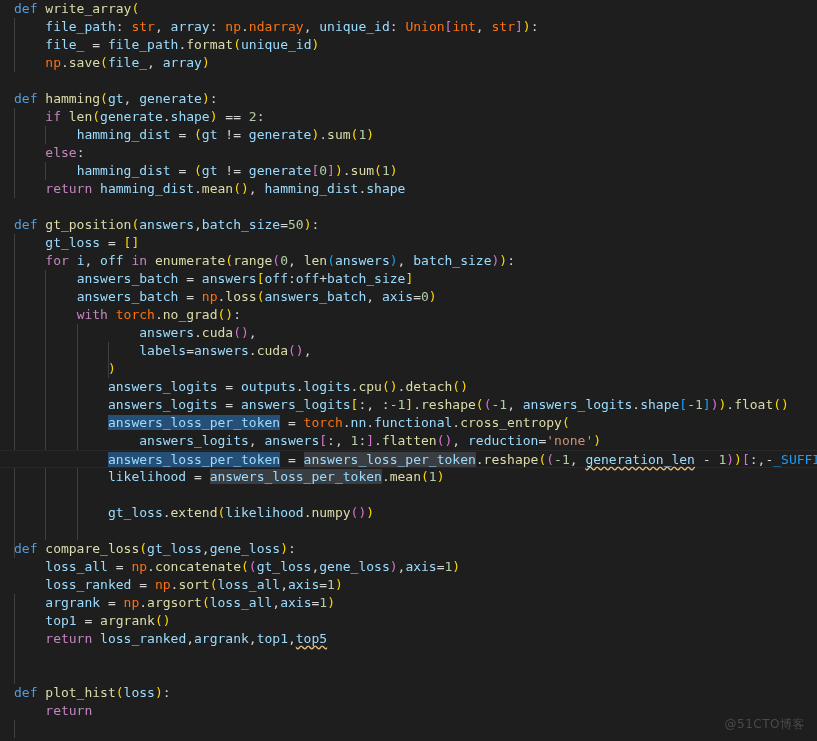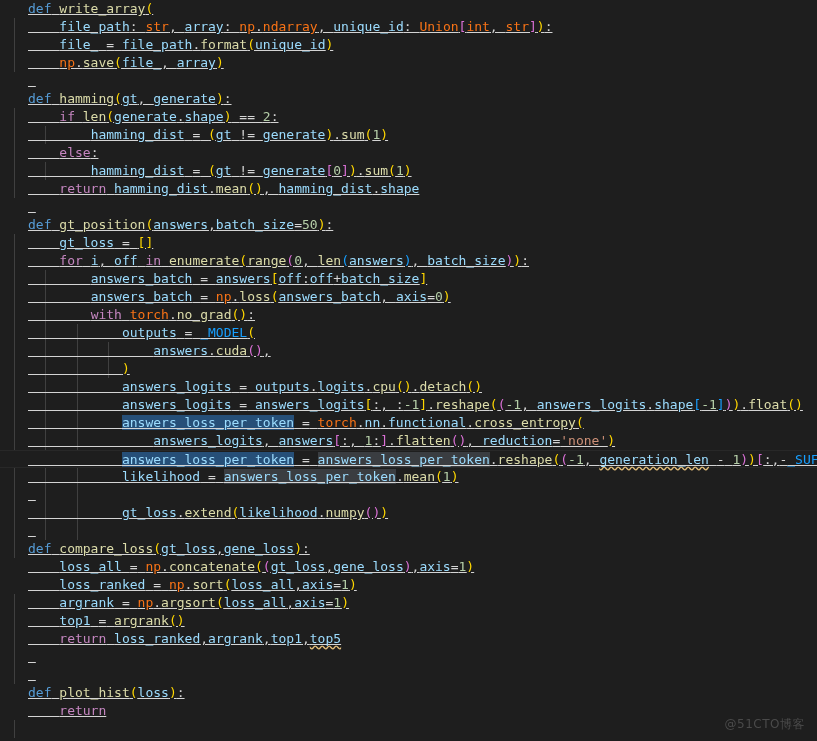--- a/index.html
+++ b/index.html
@@ -20,23 +20,22 @@
   }
   .code-area {
     position: relative;
     padding: 0;
   }
   .line {
     position: relative;
     height: 18px;
     line-height: 18px;
     white-space: pre;
-    padding-left: 28px;
+    padding-left: 14px;
     box-sizing: border-box;
-    text-decoration: underline;
   }
   .line.current {
     background: #1e1e1e;
     border-top: 1px solid #282828;
     border-bottom: 1px solid #282828;
     height: 18px;
   }
   
   .guides {
     position: absolute;
@@ -136,24 +135,24 @@
     <div class="line">    <span class="var">gt_loss</span> <span class="op">=</span> <span class="p1">[]</span></div>
 
     <div class="line">    <span class="kw2">for</span> <span class="var">i</span><span class="punct">, </span><span class="var">off</span> <span class="kw2">in</span> <span class="fn">enumerate</span><span class="p1">(</span><span class="fn">range</span><span class="p2">(</span><span class="num">0</span><span class="punct">, </span><span class="fn">len</span><span class="p3">(</span><span class="var">answers</span><span class="p3">)</span><span class="punct">, </span><span class="var">batch_size</span><span class="p2">)</span><span class="p1">)</span><span class="punct">:</span></div>
 
     <div class="line">        <span class="var">answers_batch</span> <span class="op">=</span> <span class="var">answers</span><span class="p1">[</span><span class="var">off</span><span class="punct">:</span><span class="var">off</span><span class="op">+</span><span class="var">batch_size</span><span class="p1">]</span></div>
 
     <div class="line">        <span class="var">answers_batch</span> <span class="op">=</span> <span class="mod">np</span><span class="punct">.</span><span class="fn">loss</span><span class="p1">(</span><span class="var">answers_batch</span><span class="punct">, </span><span class="var">axis</span><span class="op">=</span><span class="num">0</span><span class="p1">)</span></div>
 
     <div class="line">        <span class="kw2">with</span> <span class="mod">torch</span><span class="punct">.</span><span class="fn">no_grad</span><span class="p1">()</span><span class="punct">:</span></div>
 
-    <div class="line">            <span class="var">outputs</span> <span class="op">=</span> <span class="p3">_MODEL</span><span class="p1">(</span></div>
 
     <div class="line">                <span class="var">answers</span><span class="punct">.</span><span class="fn">cuda</span><span class="p2">()</span><span class="punct">,</span></div>
 
+    <div class="line">                <span class="var">labels</span><span class="op">=</span><span class="var">answers</span><span class="punct">.</span><span class="fn">cuda</span><span class="p2">()</span><span class="punct">,</span></div>
 
     <div class="line">            <span class="p1">)</span></div>
 
     <div class="line">            <span class="var">answers_logits</span> <span class="op">=</span> <span class="var">outputs</span><span class="punct">.</span><span class="var">logits</span><span class="punct">.</span><span class="fn">cpu</span><span class="p1">()</span><span class="punct">.</span><span class="fn">detach</span><span class="p1">()</span></div>
 
     <div class="line">            <span class="var">answers_logits</span> <span class="op">=</span> <span class="var">answers_logits</span><span class="p1">[</span><span class="punct">:, :</span><span class="num">-1</span><span class="p1">]</span><span class="punct">.</span><span class="fn">reshape</span><span class="p1">(</span><span class="p2">(</span><span class="num">-1</span><span class="punct">, </span><span class="var">answers_logits</span><span class="punct">.</span><span class="var">shape</span><span class="p3">[</span><span class="num">-1</span><span class="p3">]</span><span class="p2">)</span><span class="p1">)</span><span class="punct">.</span><span class="fn">float</span><span class="p1">()</span></div>
 
     <div class="line">            <span class="var sel">answers_loss_per_token</span> <span class="op">=</span> <span class="mod">torch</span><span class="punct">.</span><span class="var">nn</span><span class="punct">.</span><span class="var">functional</span><span class="punct">.</span><span class="fn">cross_entropy</span><span class="p1">(</span></div>
 
     <div class="line">                <span class="var">answers_logits</span><span class="punct">, </span><span class="var">answers</span><span class="p2">[</span><span class="punct">:, </span><span class="num">1</span><span class="punct">:</span><span class="p2">]</span><span class="punct">.</span><span class="fn">flatten</span><span class="p2">()</span><span class="punct">, </span><span class="var">reduction</span><span class="op">=</span><span class="str">'none'</span><span class="p1">)</span></div>

